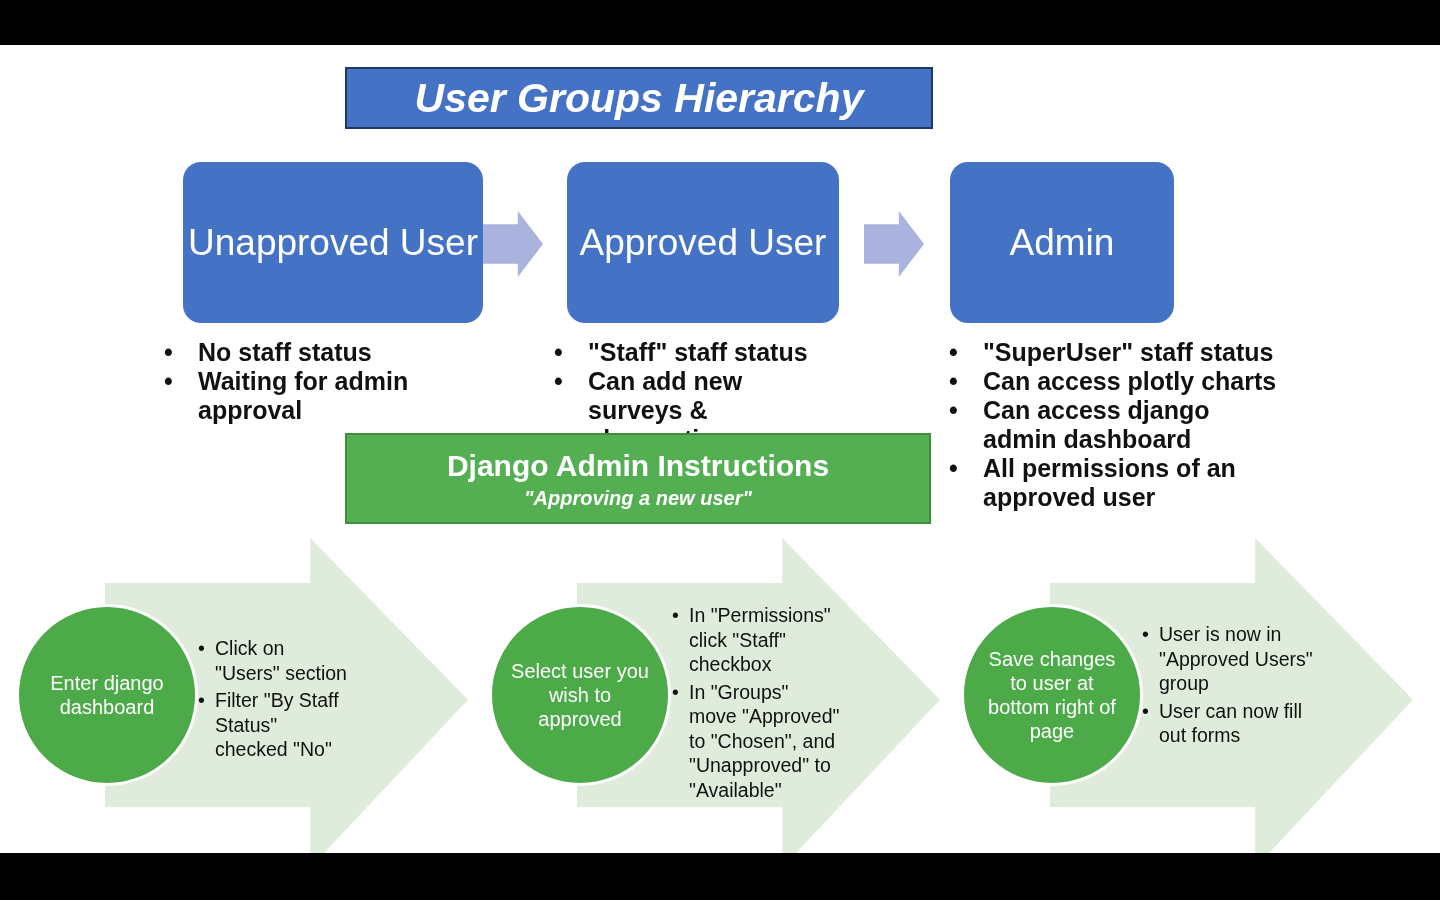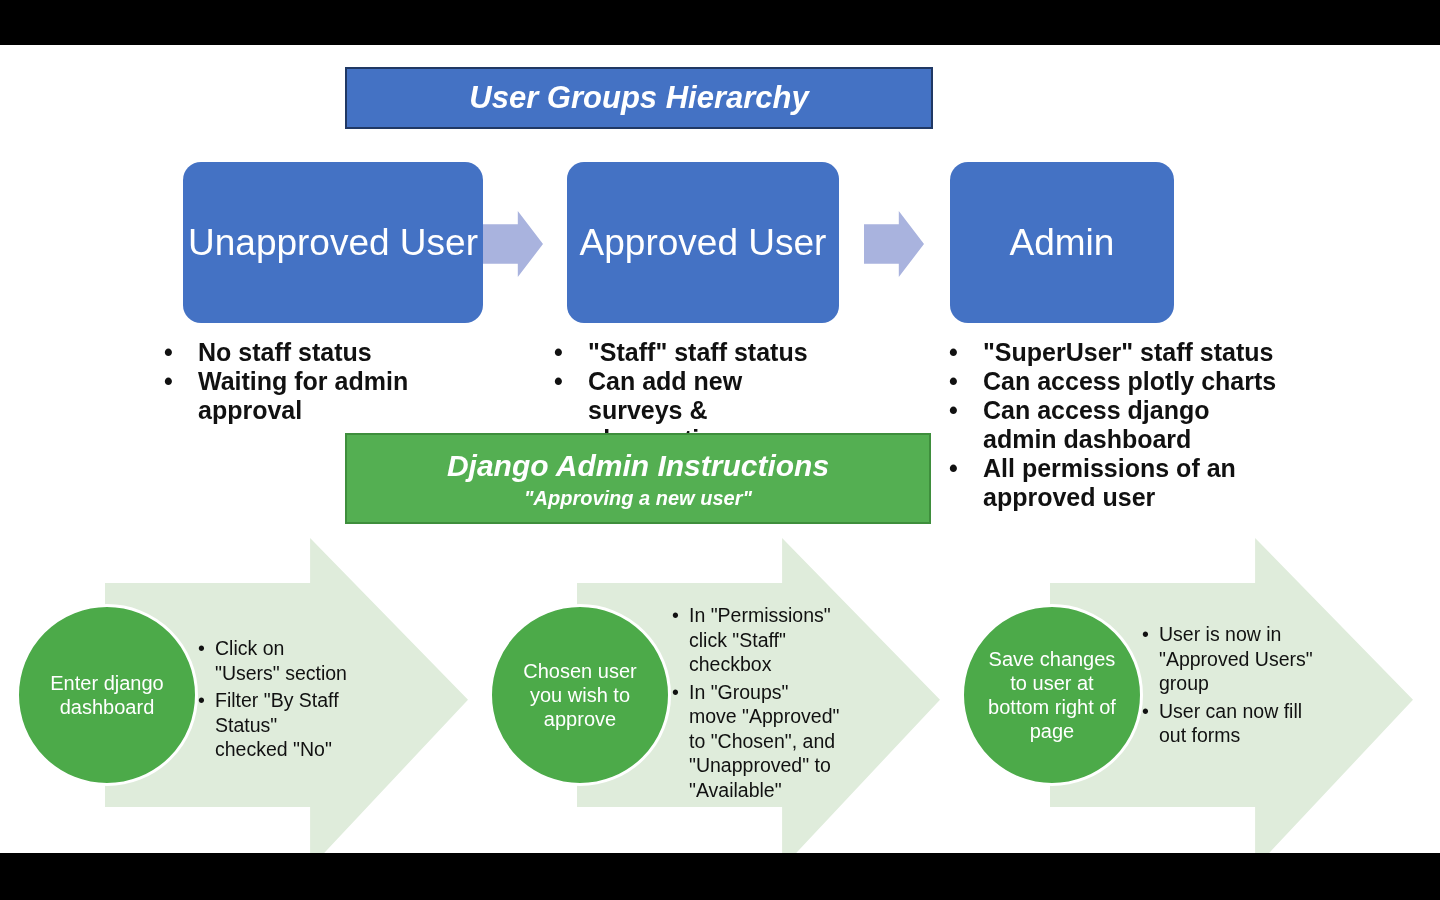--- a/index.html
+++ b/index.html
@@ -14,21 +14,21 @@
   
   .banner{
     position:absolute;display:flex;flex-direction:column;align-items:center;
     justify-content:center;text-align:center;box-sizing:border-box;
   }
   .blue-banner{
     left:345px;top:67px;width:588px;height:62px;
     background:#4472C4;border:2px solid #203864;
   }
   .blue-banner .banner-title{
-    color:#fff;font-size:31px;font-weight:700;font-style:italic;
+    color:#fff;font-size:41px;font-weight:700;font-style:italic;
   }
   .node-box{
     position:absolute;top:162px;height:161px;background:#4472C4;
     border-radius:18px;display:flex;align-items:center;justify-content:center;
     text-align:center;
   }
   .node-box span{color:#fff;font-size:37px;font-weight:400;line-height:49px;}
   .small-arrow{
     position:absolute;top:211px;width:60px;height:66px;background:#A9B3DE;
     clip-path:polygon(0% 20%,58% 20%,58% 0%,100% 50%,58% 100%,58% 80%,0% 80%);
@@ -41,21 +41,21 @@
   ul.node-list li::before{
     content:"\2022";position:absolute;left:4px;top:0;font-weight:700;
   }
 
   
   .green-banner{
     left:345px;top:433px;width:586px;height:91px;
     background:#54AF52;border:2px solid #3E8E3C;
   }
   .green-banner .banner-title{
-    color:#fff;font-size:30px;font-weight:700;font-style:italic;line-height:36px;
+    color:#fff;font-size:30px;font-weight:700;line-height:36px;
   }
   .green-banner .banner-subtitle{
     color:#fff;font-size:20px;font-weight:700;font-style:italic;margin-top:3px;
   }
   .step-arrow{
     position:absolute;top:538px;width:363px;height:330px;background:#DFECDB;
     clip-path:polygon(0% 13.6%,56.5% 13.6%,56.5% 0%,100% 49%,56.5% 100%,56.5% 81.5%,0% 81.5%);
     z-index:1;
   }
   .step-circle{
@@ -84,21 +84,21 @@
   <div class="bar bottom"></div>
 
   <div class="banner blue-banner">
     <span class="banner-title">User Groups Hierarchy</span>
   </div>
 
   <div class="node-box" style="left:183px;width:300px;">
     <span>Unapproved User</span>
   </div>
   <div class="small-arrow" style="left:483px;"></div>
-  <div class="node-box" style="left:567px;width:272px;border-radius:17px;">
+  <div class="node-box" style="left:567px;width:272px;">
     <span>Approved User</span>
   </div>
   <div class="small-arrow" style="left:864px;"></div>
   <div class="node-box" style="left:950px;width:224px;">
     <span>Admin</span>
   </div>
 
   <ul class="node-list" style="left:160px;top:338px;width:320px;">
     <li><span>No staff status</span></li>
     <li><span>Waiting for admin approval</span></li>
@@ -125,21 +125,21 @@
   <div class="step-circle" style="left:16px;">
     <span>Enter django dashboard</span>
   </div>
   <ul class="step-list" style="left:198px;top:636px;width:155px;">
     <li><span>Click on "Users" section</span></li>
     <li><span>Filter "By Staff Status" checked "No"</span></li>
   </ul>
 
   <div class="step-arrow" style="left:577px;"></div>
   <div class="step-circle" style="left:489px;">
-    <span>Chosen user you wish to approve</span>
+    <span>Select user you wish to approved</span>
   </div>
   <ul class="step-list" style="left:672px;top:603px;width:168px;">
     <li><span>In "Permissions" click "Staff" checkbox</span></li>
     <li><span>In "Groups" move "Approved" to "Chosen", and "Unapproved" to "Available"</span></li>
   </ul>
 
   <div class="step-arrow" style="left:1050px;"></div>
   <div class="step-circle" style="left:961px;justify-content:center;">
     <span>Save changes to user at bottom right of page</span>
   </div>

